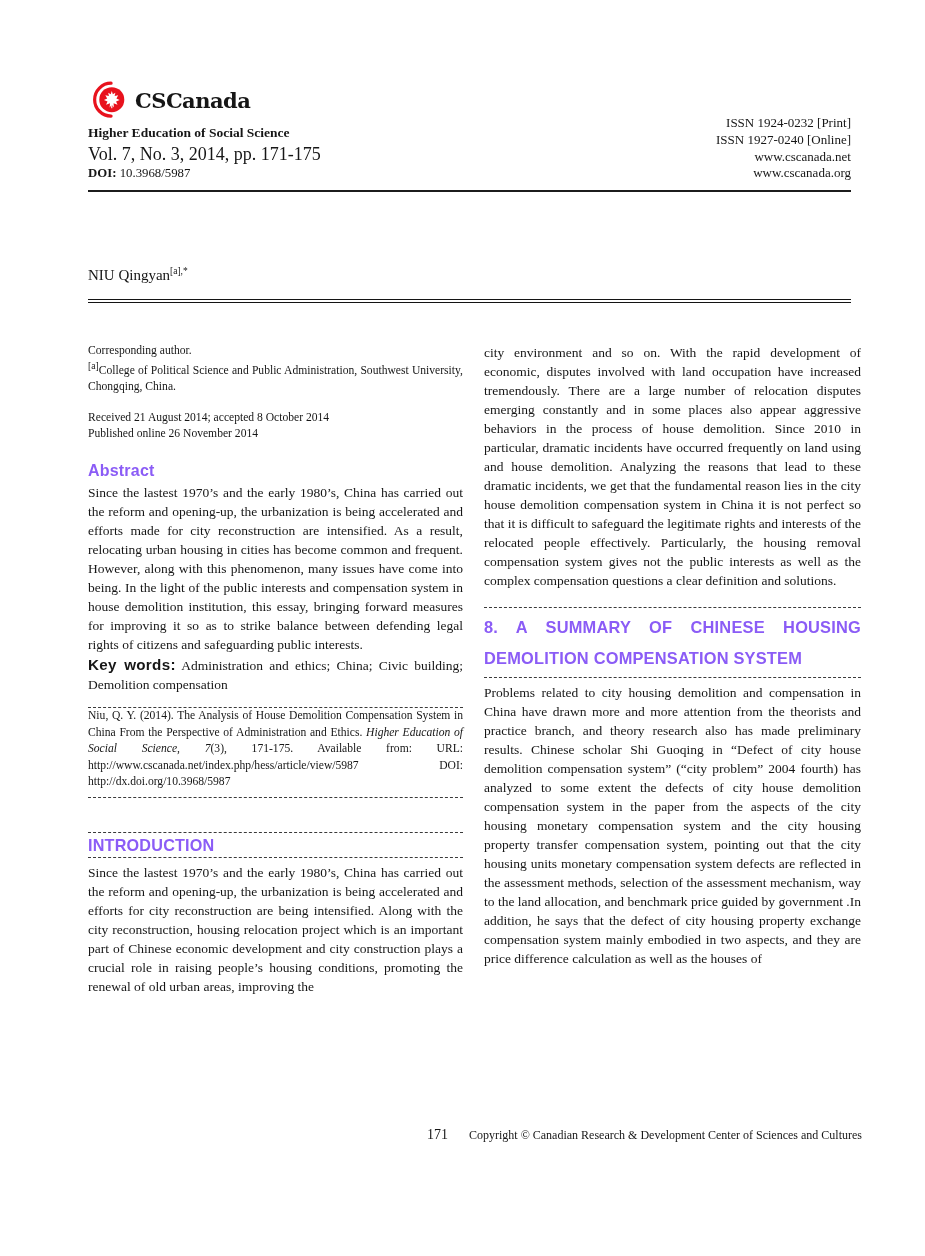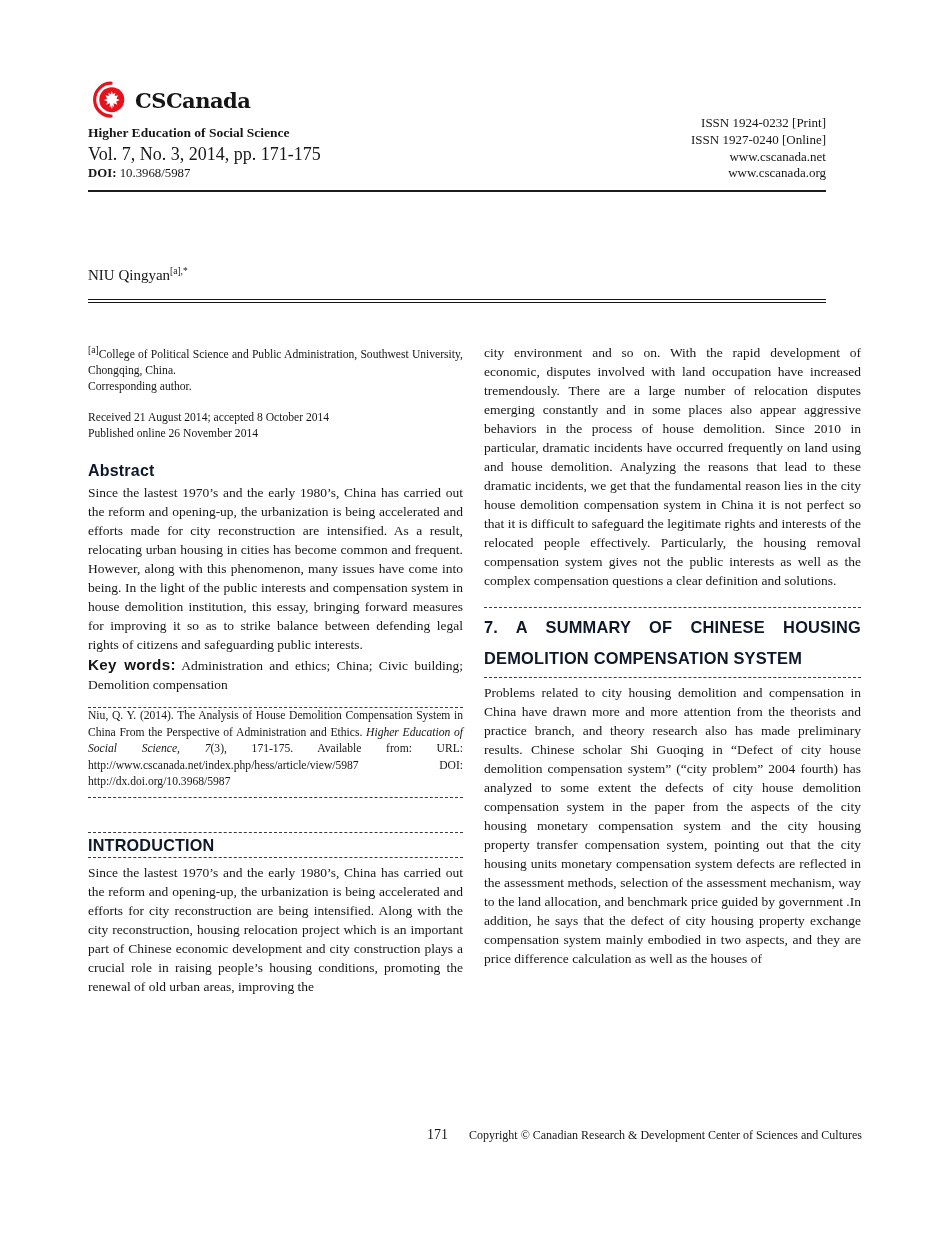--- a/index.html
+++ b/index.html
@@ -1,19 +1,19 @@
 <!DOCTYPE html>
 <html><head>
 <meta charset="utf-8">
 <style>
   * { box-sizing: border-box; }
   html,body { margin:0; padding:0; background:#ffffff; }
   .page {
     width: 925px; height: 1179px; position: relative; background:#fff;
-    color:#161616; padding: 80px 99px 0 88px;
+    color:#161616; padding: 80px 74px 0 88px;
     font-family: "Liberation Serif", serif;
     overflow: hidden;
   }
   
   .header-top { display:flex; justify-content:space-between; align-items:flex-end; }
   .logo-row { display:flex; align-items:center; gap:5px; margin-bottom:5px; margin-left:2px; }
   .logo-mark { width:40px; height:40px; display:inline-block; }
   .logo-text { font-family:"DejaVu Serif", serif; font-weight:bold; font-size:21px; letter-spacing:-0.5px; }
   .journal-name { font-size:13.5px; font-weight:bold; line-height:1.25; }
   .vol-info { font-size:18px; line-height:1.25; margin-top:1px; }
@@ -33,21 +33,21 @@
   .columns { display:flex; gap:21px; margin-top:40px; }
   .col-left  { width:375px; flex:0 0 375px; }
   .col-right { width:377px; flex:0 0 377px; }
   p { margin:0; }
   .small { font-size:11.6px; line-height:1.38; }
   .justify { text-align:justify; }
   .body-text { font-size:13.5px; line-height:19px; }
   .received-block { margin-top:15px; }
   .sans-heading {
     font-family:"Liberation Sans", sans-serif; font-weight:bold;
-    font-size:16px; margin:0; letter-spacing:0.2px; color:#0f172a;
+    font-size:16px; margin:0; letter-spacing:0.2px; color:#8b5cf6;
   }
   .abstract-heading { margin:20px 0 3px 0; }
   .kw-para { margin-top:1px; }
   .kw-label { font-family:"Liberation Sans", sans-serif; font-weight:bold; font-size:15.2px; letter-spacing:0.3px; }
   .dashed { border:none; border-top:1.6px dashed #3a3a3a; margin:0; }
   .dash-after-kw { margin-top:13px; }
   .citation { line-height:1.42; }
   .dash-after-cite { margin-top:7px; }
   .dash-pre-intro { margin-top:34px; }
   .intro-heading { margin:3px 0 2px 0; font-size:16.2px; }
@@ -99,22 +99,22 @@
   </header>
 
 
   <div class="author"><span>NIU Qingyan</span><sup>[a],*</sup></div>
 
   <div class="double-rule"></div>
 
   <div class="columns">
 
     <div class="col-left">
+      <p class="small">Corresponding author.</p>
       <p class="small justify"><sup>[a]</sup><span>College of Political Science and Public Administration, Southwest University, Chongqing, China.</span></p>
-      <p class="small">Corresponding author.</p>
       <div class="received-block">
         <p class="small">Received 21 August 2014; accepted 8 October 2014</p>
         <p class="small">Published online 26 November 2014</p>
       </div>
 
       <h2 class="sans-heading abstract-heading">Abstract</h2>
       <p class="body-text justify">Since the lastest 1970’s  and the early 1980’s, China has carried out the reform and opening-up, the urbanization is being accelerated and efforts made for city reconstruction are intensified. As a result, relocating urban housing in cities has become common and frequent. However, along with this phenomenon, many issues have come into being. In the light of the public interests and compensation system in house demolition institution, this essay, bringing forward measures for improving it so as to strike balance between defending legal rights of citizens and safeguarding public interests.</p>
 
       <p class="body-text justify kw-para"><span class="kw-label">Key words:</span><span> Administration and ethics; China; Civic building; Demolition compensation</span></p>
 
@@ -125,21 +125,21 @@
       <hr class="dashed dash-pre-intro">
       <h2 class="sans-heading intro-heading">INTRODUCTION</h2>
       <hr class="dashed">
       <p class="body-text justify intro-text">Since the lastest 1970’s  and the early 1980’s, China has carried out the reform and opening-up, the urbanization is being accelerated and efforts for city reconstruction are being intensified. Along with the city reconstruction, housing relocation project which is an important part of Chinese economic development and city construction plays a crucial role in raising people’s housing conditions, promoting the renewal of old urban areas, improving the</p>
     </div>
 
     <div class="col-right">
       <p class="body-text justify">city environment and so on. With the rapid development of economic, disputes involved with land occupation have increased tremendously. There are a large number of relocation disputes emerging constantly and in some places also appear aggressive behaviors in the process of house demolition. Since 2010 in particular, dramatic incidents have occurred frequently on land using and house demolition. Analyzing the reasons that lead to these dramatic incidents, we get that the fundamental reason lies in the city house demolition compensation system in China it is not perfect so that it is difficult to safeguard the legitimate rights and interests of the relocated people effectively. Particularly, the housing removal compensation system gives not the public interests as well as the complex compensation questions a clear definition and solutions.</p>
 
       <hr class="dashed dash-pre-sec">
-      <h2 class="sans-heading section-heading">7.  A SUMMARY OF CHINESE HOUSING DEMOLITION COMPENSATION SYSTEM</h2>
+      <h2 class="sans-heading section-heading">8.  A SUMMARY OF CHINESE HOUSING DEMOLITION COMPENSATION SYSTEM</h2>
       <hr class="dashed">
       <p class="body-text justify sec-text">Problems related to city housing demolition and compensation in China have drawn more and more attention from the theorists and practice branch, and theory research also has made preliminary results. Chinese scholar Shi Guoqing in “Defect of city house demolition compensation system” (“city problem” 2004 fourth) has analyzed to some extent the defects of city house demolition compensation system in the paper from the aspects of the city housing monetary compensation system and the city housing property transfer compensation system, pointing out that the city housing units monetary compensation system defects are reflected in the assessment methods, selection of the assessment mechanism, way to the land allocation, and benchmark price guided by  government .In addition, he says that the defect of city housing property exchange compensation system mainly embodied in two aspects, and they are price difference calculation as well as the houses of</p>
     </div>
 
   </div>
 
   <div class="footer">
     <span class="page-num">171</span>
     <span class="copyright">Copyright © Canadian Research &amp; Development Center of Sciences and Cultures</span>
   </div>

